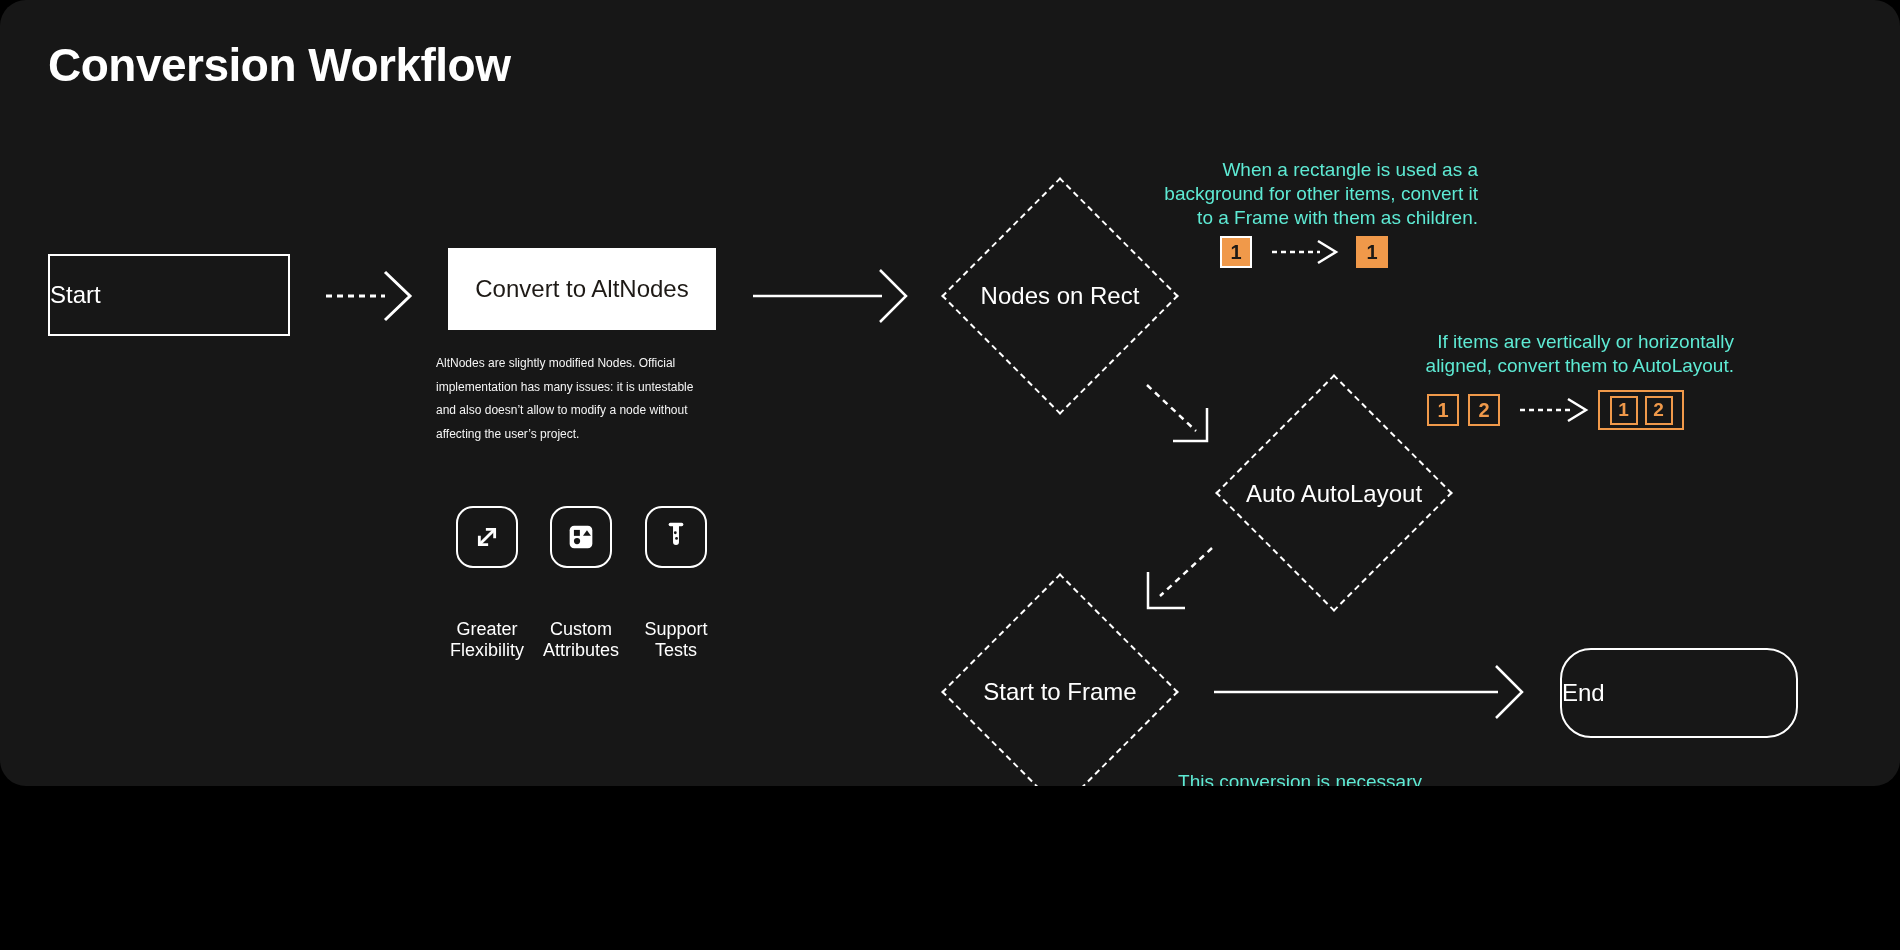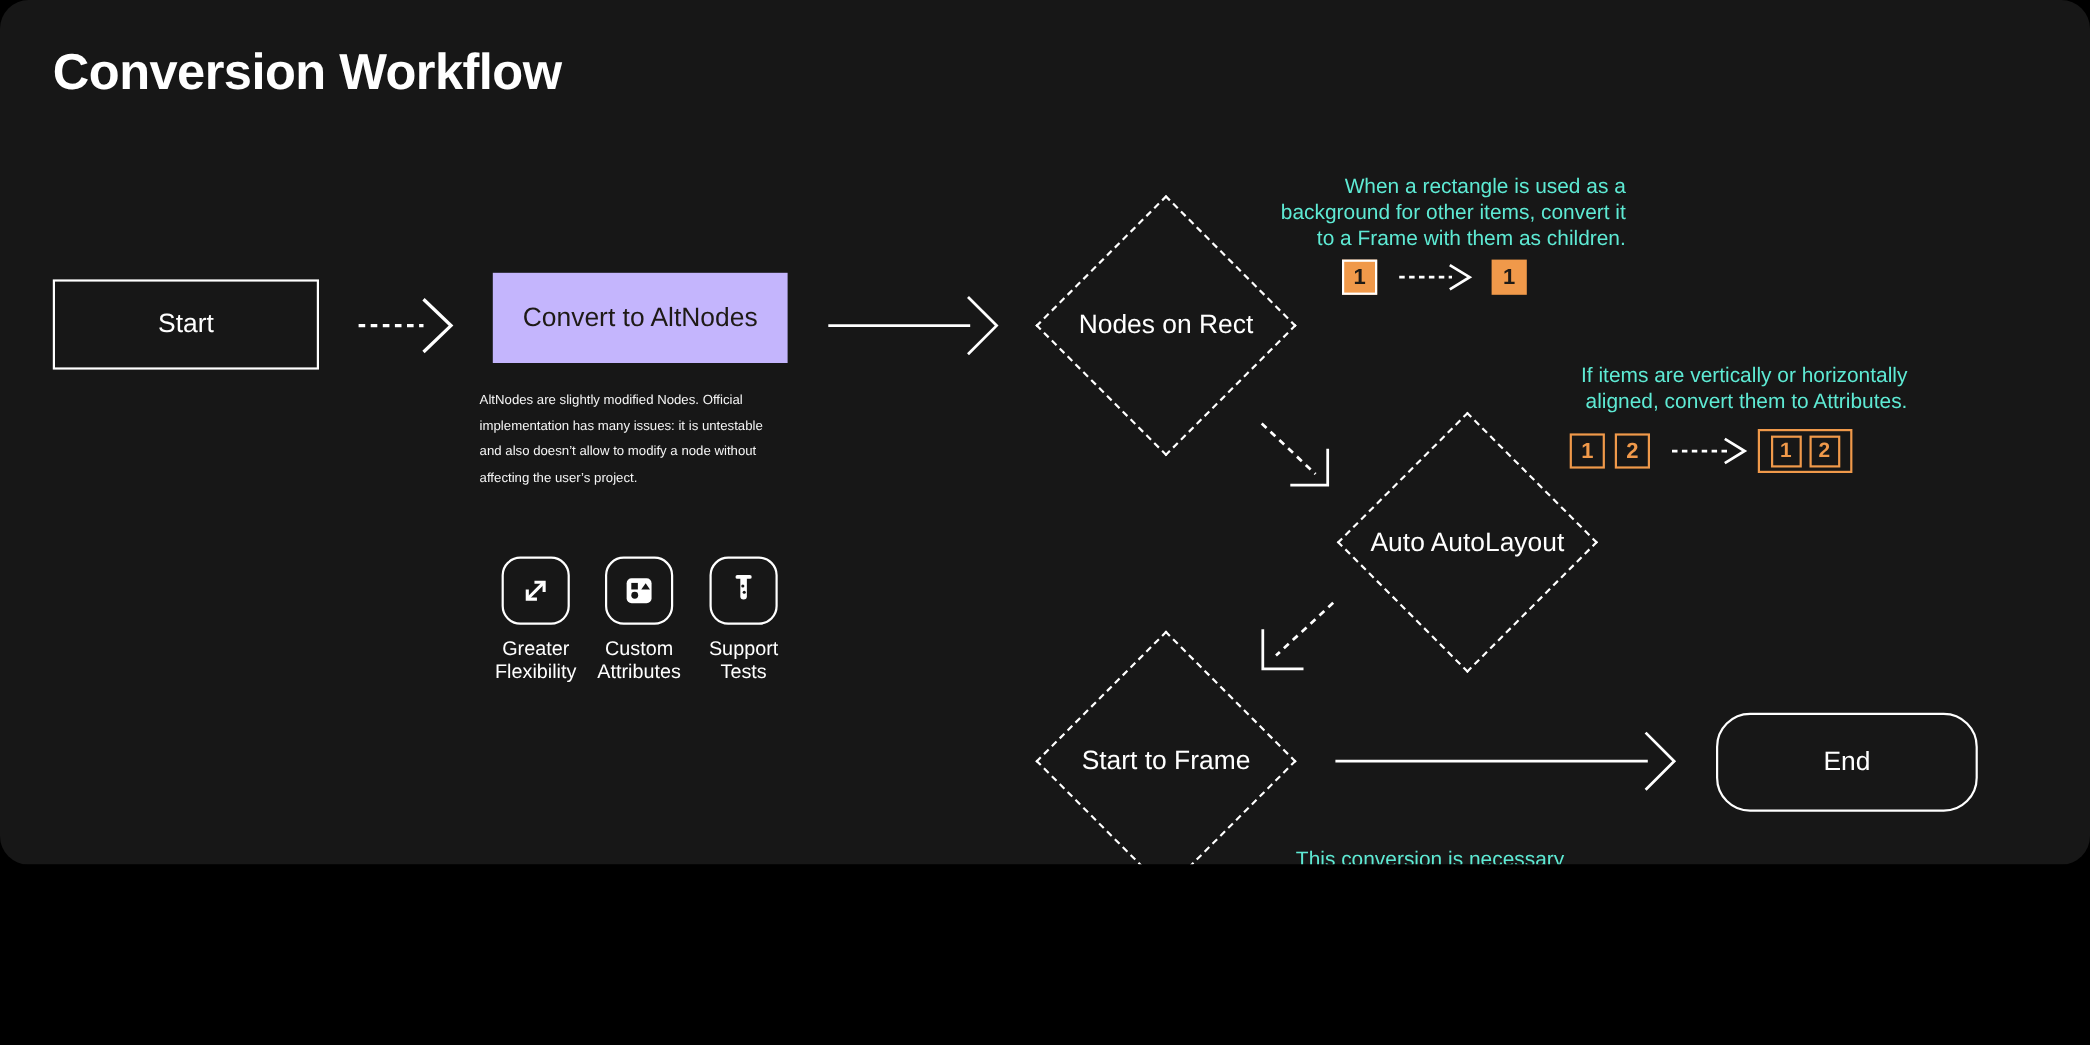--- a/index.html
+++ b/index.html
@@ -7,35 +7,35 @@
     position:relative;width:1900px;height:786px;background:#171717;
     border-radius:26px;overflow:hidden;
     font-family:"Liberation Sans",sans-serif;color:#fff;
   }
   .title{
     position:absolute;left:48px;top:38px;font-size:46px;font-weight:800;
     letter-spacing:-0.5px;color:#fff;
   }
   .rect-node{
     position:absolute;border:2px solid #fff;box-sizing:border-box;
-    display:flex;align-items:center;justify-content:center;font-size:24px;color:#fff;
+    display:flex;align-items:center;justify-content:flex-start;font-size:24px;color:#fff;
   }
   .node-start{left:48px;top:254px;width:242px;height:82px;}
   .node-end{left:1560px;top:648px;width:238px;height:90px;border-radius:31px;}
   .accent-node{
     position:absolute;left:448px;top:248px;width:268px;height:82px;
-    background:#c4b5fd;color:#1E1A16;display:flex;align-items:center;justify-content:center;
+    background:#ffffff;color:#1E1A16;display:flex;align-items:center;justify-content:center;
     font-size:24px;
   }
   .desc{
     position:absolute;left:436px;top:352px;width:272px;
     font-size:12px;line-height:23.5px;color:#F5F5F5;
   }
   .features{position:absolute;left:440px;top:506px;display:flex;gap:2px;}
-  .feature{display:flex;flex-direction:column;align-items:center;}
+  .feature{display:flex;flex-direction:column;align-items:center;gap:40px;}
   .feature:nth-child(1){width:94px;}
   .feature:nth-child(2){width:90px;}
   .feature:nth-child(3){width:96px;}
   .icon-box{
     width:62px;height:62px;border:2.5px solid #fff;border-radius:17px;
     box-sizing:border-box;display:flex;align-items:center;justify-content:center;
   }
   .feature-label{margin-top:11px;font-size:18px;line-height:21px;text-align:center;color:#fff;}
   .diamond{
     position:absolute;width:168px;height:168px;box-sizing:border-box;
@@ -153,21 +153,21 @@
   </svg>
   <div class="chip chip-solid chip-a1-after">
     <span>1</span>
   </div>
 
   <svg class="abs" style="left:1138px;top:378px;" width="80" height="70">
     <line x1="9" y1="7" x2="58" y2="53" stroke="#fff" stroke-width="2.5" stroke-dasharray="6 5"></line>
     <polyline points="35,63 69,63 69,30" fill="none" stroke="#fff" stroke-width="2.5"></polyline>
   </svg>
 
-  <div class="ann-text ann2">If items are vertically or horizontally aligned, convert them to Attributes.</div>
+  <div class="ann-text ann2">If items are vertically or horizontally aligned, convert them to AutoLayout.</div>
   <div class="chip chip-outline chip-a2-b1">
     <span>1</span>
   </div>
   <div class="chip chip-outline chip-a2-b2">
     <span>2</span>
   </div>
   <svg class="abs" style="left:1518px;top:395px;" width="76" height="30">
     <line x1="2" y1="15" x2="52" y2="15" stroke="#fff" stroke-width="2.5" stroke-dasharray="5 4"></line>
     <polyline points="50,4 68,15 50,26" fill="none" stroke="#fff" stroke-width="2.5"></polyline>
   </svg>

